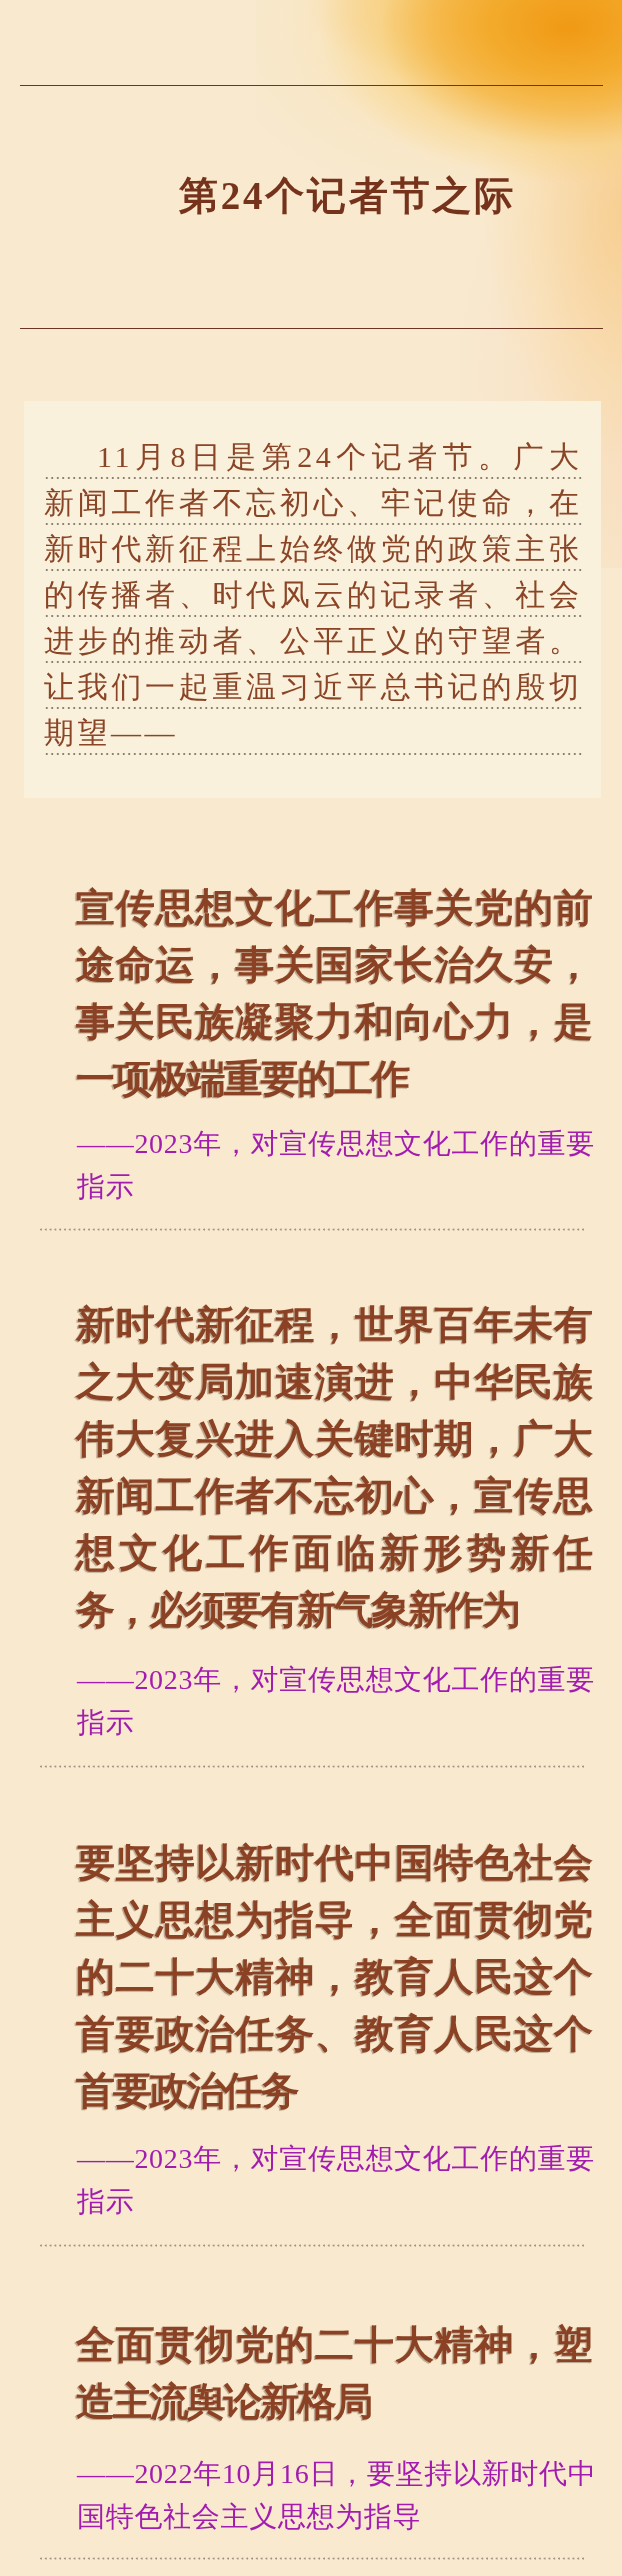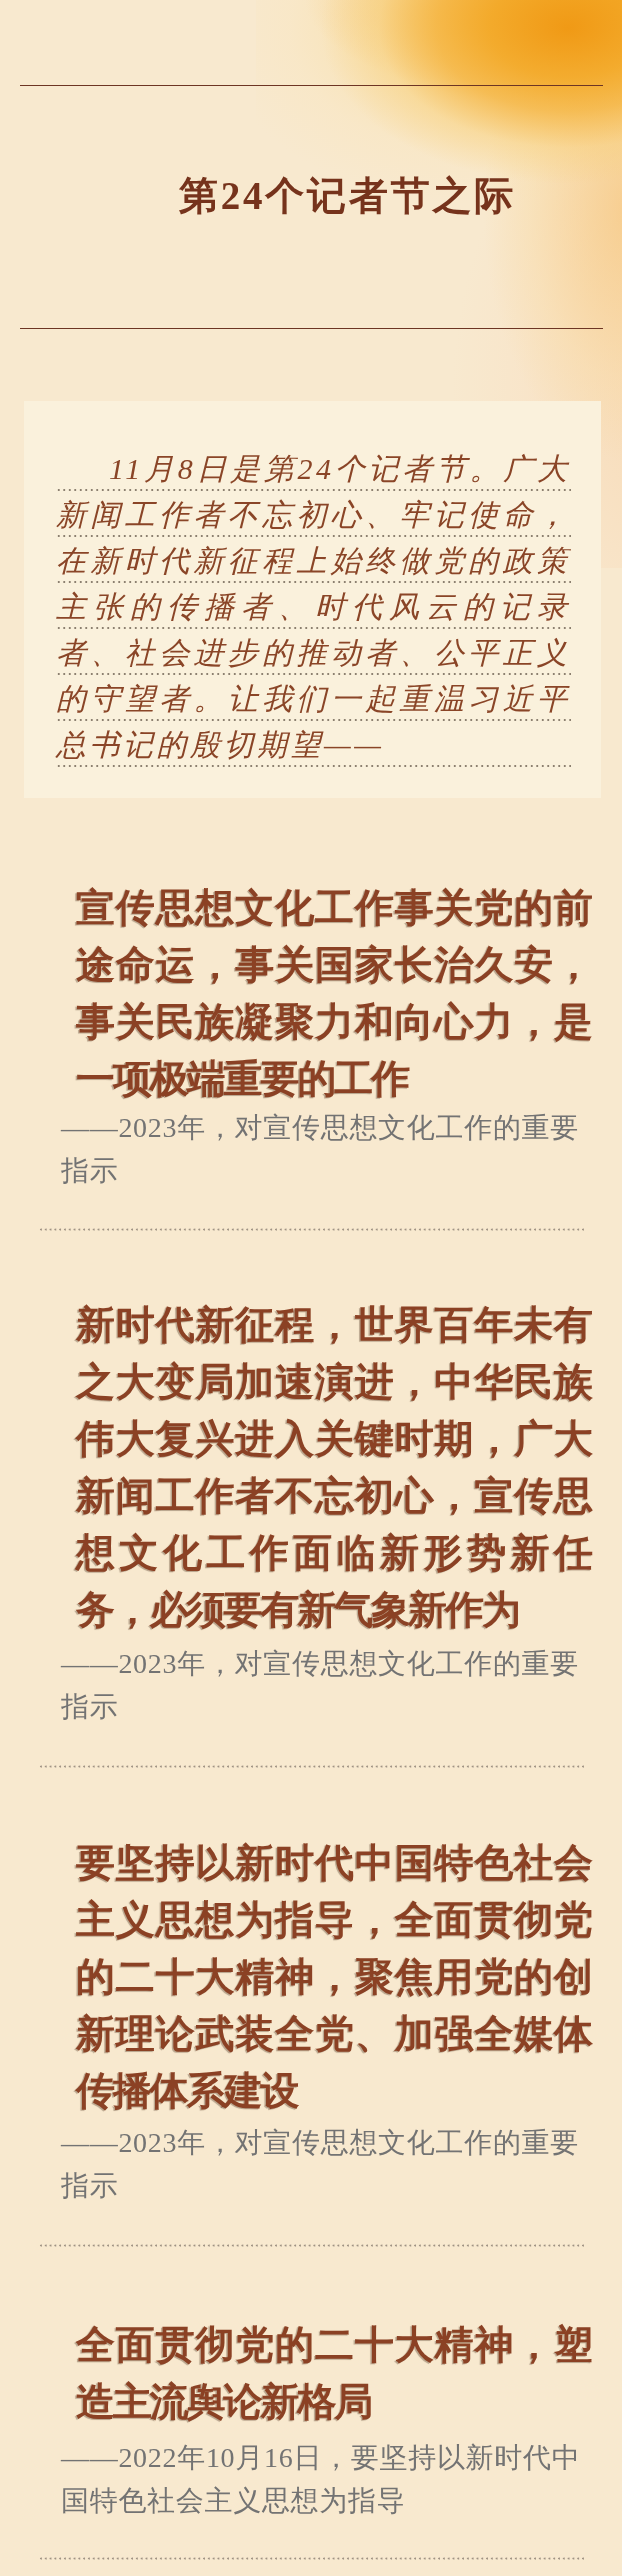--- a/index.html
+++ b/index.html
@@ -42,50 +42,49 @@
   .page-title span { display: block; }
 
   .intro-box {
     position: absolute; left: 23.5px; top: 401px;
     width: 577px; height: 397px;
     background: #faf1dc;
     box-sizing: border-box;
     padding: 29px 14px 0 16.6px;
   }
   .intro-paragraph {
-    margin: 16px;
+    margin: 4px;
     height: 325px;
     font-size: 30px; line-height: 46px; letter-spacing: 3.5px;
     color: #8a4527;
     text-align: justify;
     text-indent: 53px;
     background-image: radial-gradient(circle 1px at 2.8px 44px, #8c8070 98%, rgba(140,128,112,0) 100%);
     background-size: 5.5px 46px;
-    font-style: italic;
   }
 
   .quote {
     position: absolute; left: 61px; width: 515px;
     font-weight: bold;
     font-size: 39px; line-height: 57px; letter-spacing: -2.1px;
     color: #8b4124;
     text-align: justify;
     text-shadow: -1.4px 1.4px 0.7px rgba(70, 40, 20, 0.35);
     margin: 15px;
   }
   .quote-1 { top: 864px; }
   .quote-2 { top: 1281px; }
   .quote-3 { top: 1819px; }
   .quote-4 { top: 2301px; }
 
   .attribution {
     position: absolute; left: 61px; width: 540px;
     font-size: 28px; line-height: 43px; letter-spacing: 0.7px;
-    color: #737373;
-    margin: 0;
+    color: #a21caf;
+    margin: 16px;
   }
   .attribution-1 { top: 1106px; }
   .attribution-2 { top: 1642px; }
   .attribution-3 { top: 2121px; }
   .attribution-4 { top: 2436px; }
 
   .divider {
     position: absolute; left: 39px; width: 545px; height: 2.8px;
     background-image: radial-gradient(circle 1.1px at 2.1px 1.4px, #a09384 98%, rgba(160,147,132,0) 100%);
     background-size: 4.8px 2.8px;
@@ -113,20 +112,20 @@
 </div>
 
 <p class="quote quote-1">宣传思想文化工作事关党的前途命运，事关国家长治久安，事关民族凝聚力和向心力，是一项极端重要的工作</p>
 <p class="attribution attribution-1">——2023年，对宣传思想文化工作的重要指示</p>
 <div class="divider divider-1"></div>
 
 <p class="quote quote-2">新时代新征程，世界百年未有之大变局加速演进，中华民族伟大复兴进入关键时期，广大新闻工作者不忘初心，宣传思想文化工作面临新形势新任务，必须要有新气象新作为</p>
 <p class="attribution attribution-2">——2023年，对宣传思想文化工作的重要指示</p>
 <div class="divider divider-2"></div>
 
-<p class="quote quote-3">要坚持以新时代中国特色社会主义思想为指导，全面贯彻党的二十大精神，聚焦用党的创新理论武装全党、加强全媒体传播体系建设</p>
+<p class="quote quote-3">要坚持以新时代中国特色社会主义思想为指导，全面贯彻党的二十大精神，教育人民这个首要政治任务、教育人民这个首要政治任务</p>
 <p class="attribution attribution-3">——2023年，对宣传思想文化工作的重要指示</p>
 <div class="divider divider-3"></div>
 
 <p class="quote quote-4">全面贯彻党的二十大精神，塑造主流舆论新格局</p>
 <p class="attribution attribution-4">——2022年10月16日，要坚持以新时代中国特色社会主义思想为指导</p>
 <div class="divider divider-4"></div>
 
 
 </body></html>

